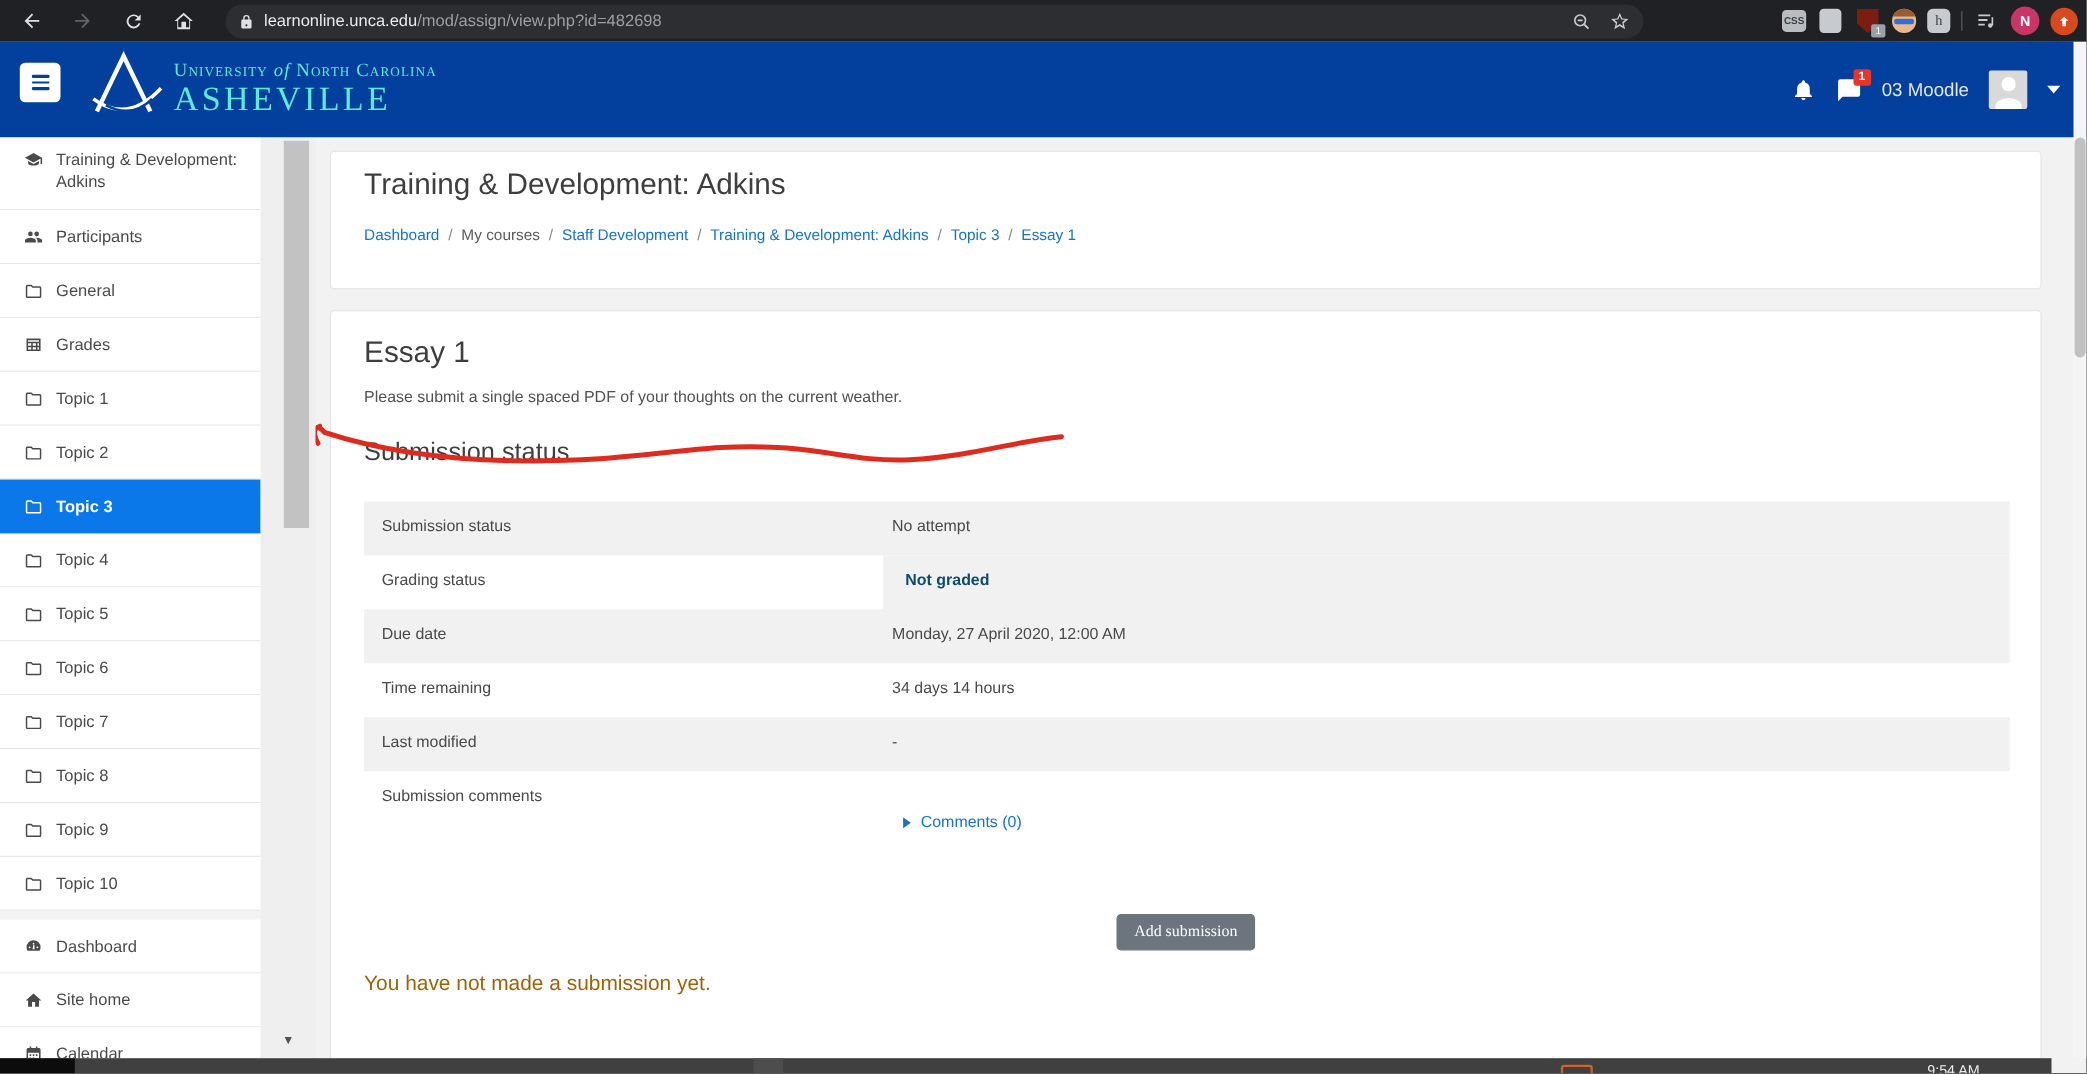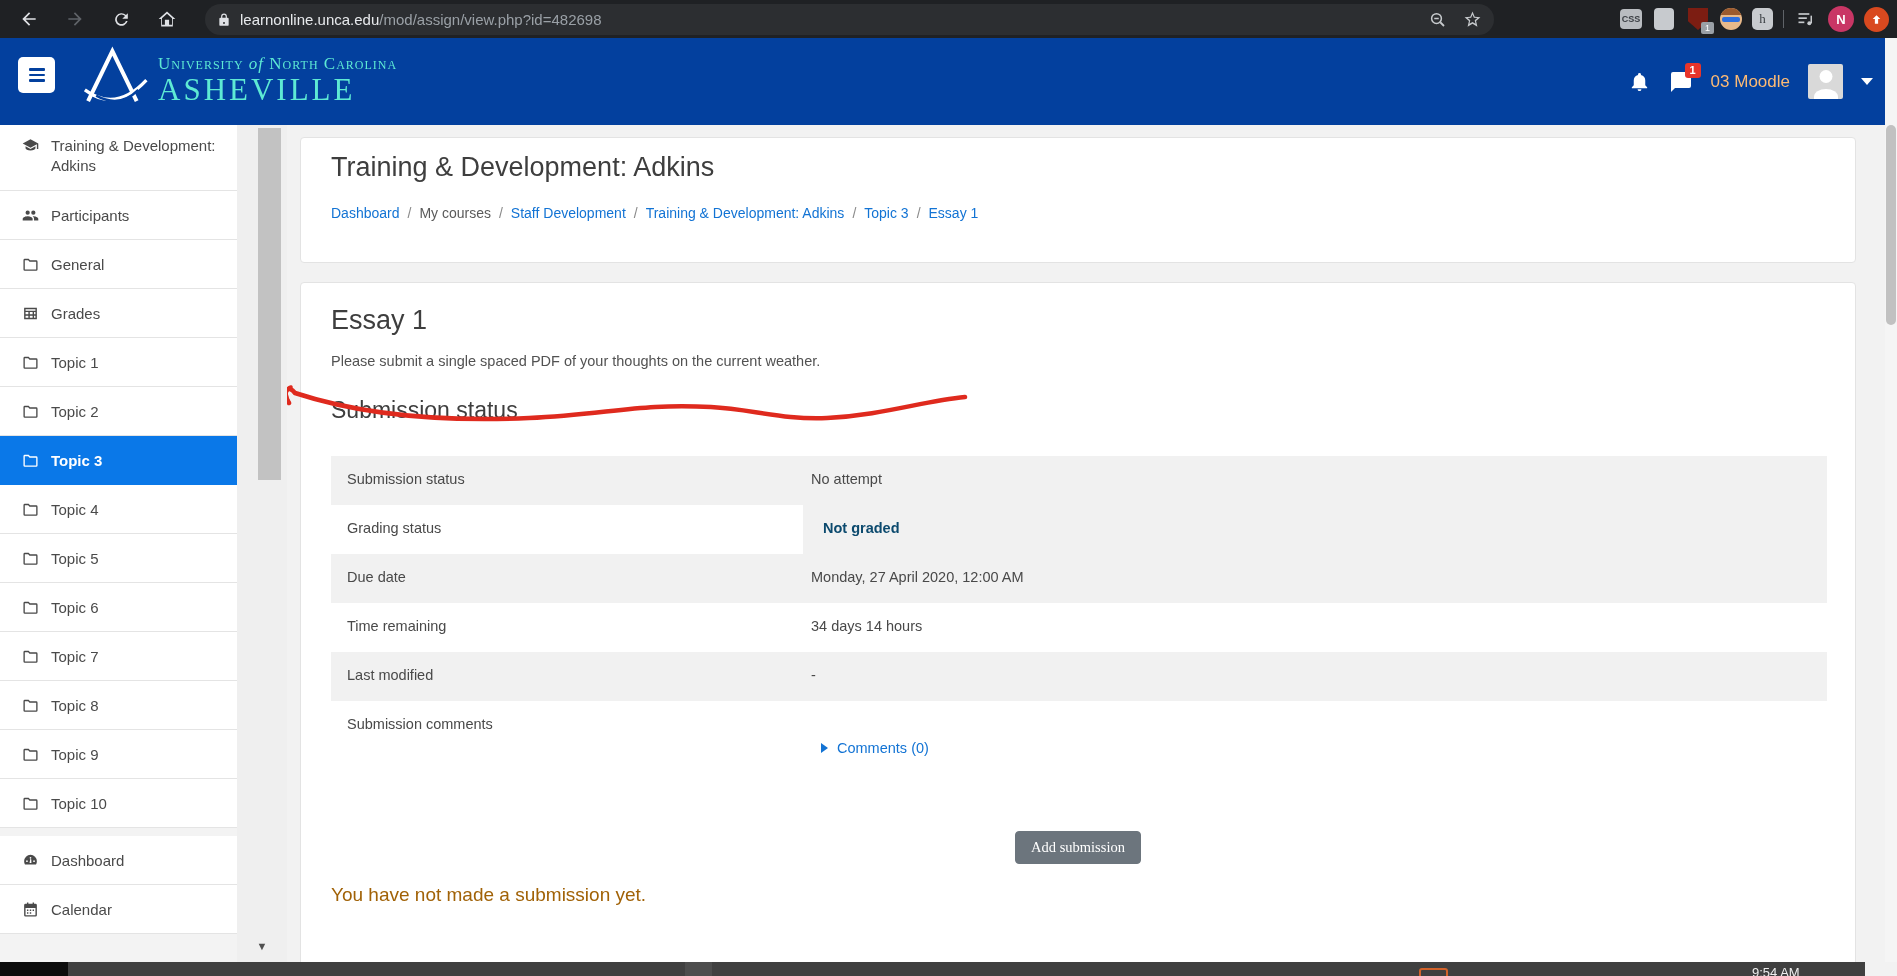--- a/index.html
+++ b/index.html
@@ -33,21 +33,21 @@
   .hamburger { position:absolute; left:18px; top:19px; width:37px; height:36px; background:#fff; border-radius:5px; display:flex; flex-direction:column; align-items:center; justify-content:center; gap:3px; cursor:pointer; }
   .hamburger span { display:block; width:16px; height:2.5px; background:#03409e; border-radius:1px; }
   .logo { position:absolute; left:80px; top:6px; display:flex; align-items:center; color:#5eead4; cursor:pointer; }
   .logo-text { margin-left:10px; font-family:"Liberation Serif", serif; }
   .logo-l1 { font-size:17px; letter-spacing:1px; font-variant:small-caps; white-space:nowrap; }
   .logo-l1 .of { font-style:italic; font-variant:normal; text-transform:lowercase; }
   .logo-l2 { font-size:31px; letter-spacing:3px; margin-top:-2px; }
   .hdr-right { position:absolute; right:24px; top:0; height:87px; display:flex; align-items:center; gap:18px; }
   .hdr-ic { position:relative; cursor:pointer; display:flex; }
   .hdr-badge { position:absolute; top:-7px; right:-8px; background:#e8352a; color:#fff; font-size:11px; font-weight:bold; min-width:16px; height:15px; line-height:15px; text-align:center; border-radius:3px; }
-  .hdr-user { color:#fdba74; font-size:17px; cursor:pointer; }
+  .hdr-user { color:#e5e5e5; font-size:17px; cursor:pointer; }
   .hdr-avatar { width:35px; height:35px; background:#d9d9d9; border-radius:2px; position:relative; overflow:hidden; cursor:pointer; }
   .hdr-avatar .head { position:absolute; left:50%; top:6px; transform:translateX(-50%); width:13px; height:13px; border-radius:50%; background:#fff; }
   .hdr-avatar .body { position:absolute; left:50%; bottom:-6px; transform:translateX(-50%); width:24px; height:16px; border-radius:50% 50% 0 0; background:#fff; }
   .hdr-caret { width:0; height:0; border-left:6px solid transparent; border-right:6px solid transparent; border-top:7px solid #fff; cursor:pointer; }
 
   
   #sidebar { position:absolute; left:0; top:125px; width:237px; height:837px; background:#f3f3f3; overflow:hidden; }
   .sb-item { background:#fff; border-bottom:1px solid #e4e4e4; height:49px; display:flex; align-items:center; padding-left:22px; gap:11px; font-size:15px; color:#4a4a4a; cursor:pointer; }
   .sb-item.tall { height:66px; align-items:flex-start; padding-top:11px; }
   .sb-item.tall .sb-label { line-height:20px; }
@@ -342,20 +342,28 @@
         <span class="sb-label">Topic 10</span>
       </div>
       <div class="sb-gap"></div>
       <div class="sb-item">
         <span class="sb-ic">
           <svg width="17" height="17" viewBox="0 0 24 24">
             <path d="M12 4a9 9 0 0 0-9 9 8.9 8.9 0 0 0 1.2 4.5h15.6A8.9 8.9 0 0 0 21 13a9 9 0 0 0-9-9zm0 3a1.2 1.2 0 1 1-1.2 1.2A1.2 1.2 0 0 1 12 7zM7 14.2A1.2 1.2 0 1 1 8.2 13 1.2 1.2 0 0 1 7 14.2zm6.3 1.3h-2.6l.9-5.1a.76.76 0 0 1 1.5.1zm3.7-1.3a1.2 1.2 0 1 1 1.2-1.2 1.2 1.2 0 0 1-1.2 1.2z"></path>
           </svg>
         </span>
         <span class="sb-label">Dashboard</span>
+      </div>
+      <div class="sb-item">
+        <span class="sb-ic">
+          <svg width="17" height="17" viewBox="0 0 24 24">
+            <path d="M12 3 2 12h3v8h5v-6h4v6h5v-8h3z"></path>
+          </svg>
+        </span>
+        <span class="sb-label">Site home</span>
       </div>
       <div class="sb-item">
         <span class="sb-ic">
           <svg width="17" height="17" viewBox="0 0 24 24">
             <path d="M7 2v2H5a2 2 0 0 0-2 2v14a2 2 0 0 0 2 2h14a2 2 0 0 0 2-2V6a2 2 0 0 0-2-2h-2V2h-2v2H9V2H7zm-2 8h14v10H5V10zm2 2v2h2v-2H7zm4 0v2h2v-2h-2zm4 0v2h2v-2h-2zm-8 4v2h2v-2H7zm4 0v2h2v-2h-2z"></path>
           </svg>
         </span>
         <span class="sb-label">Calendar</span>
       </div>
     </div>

